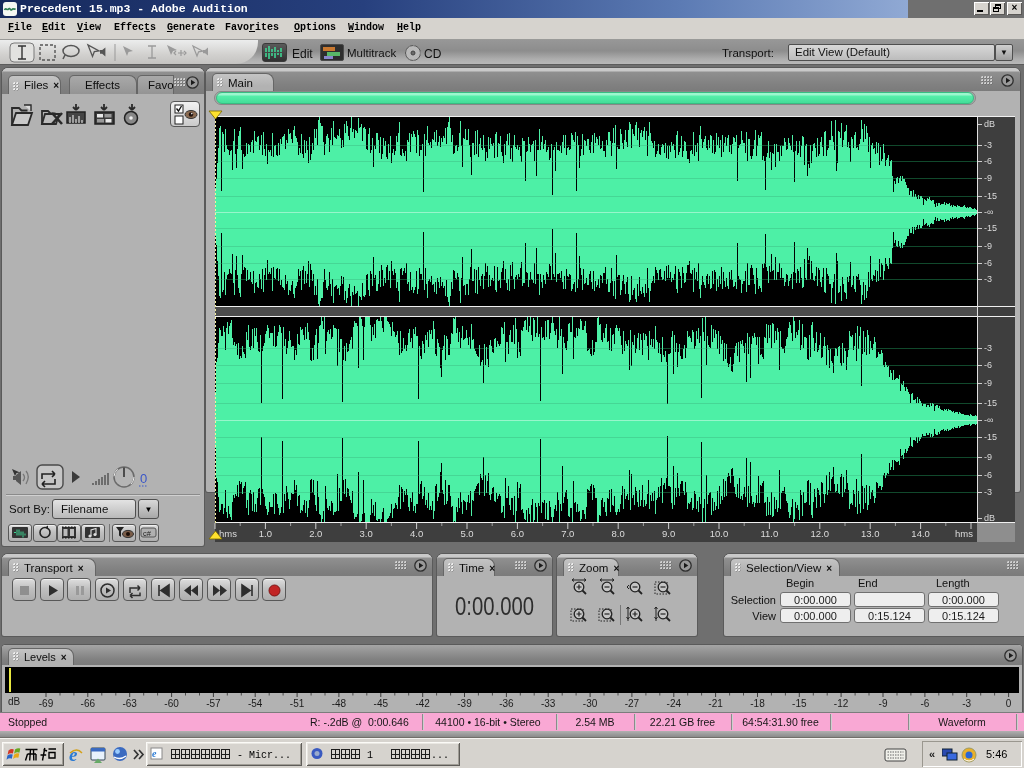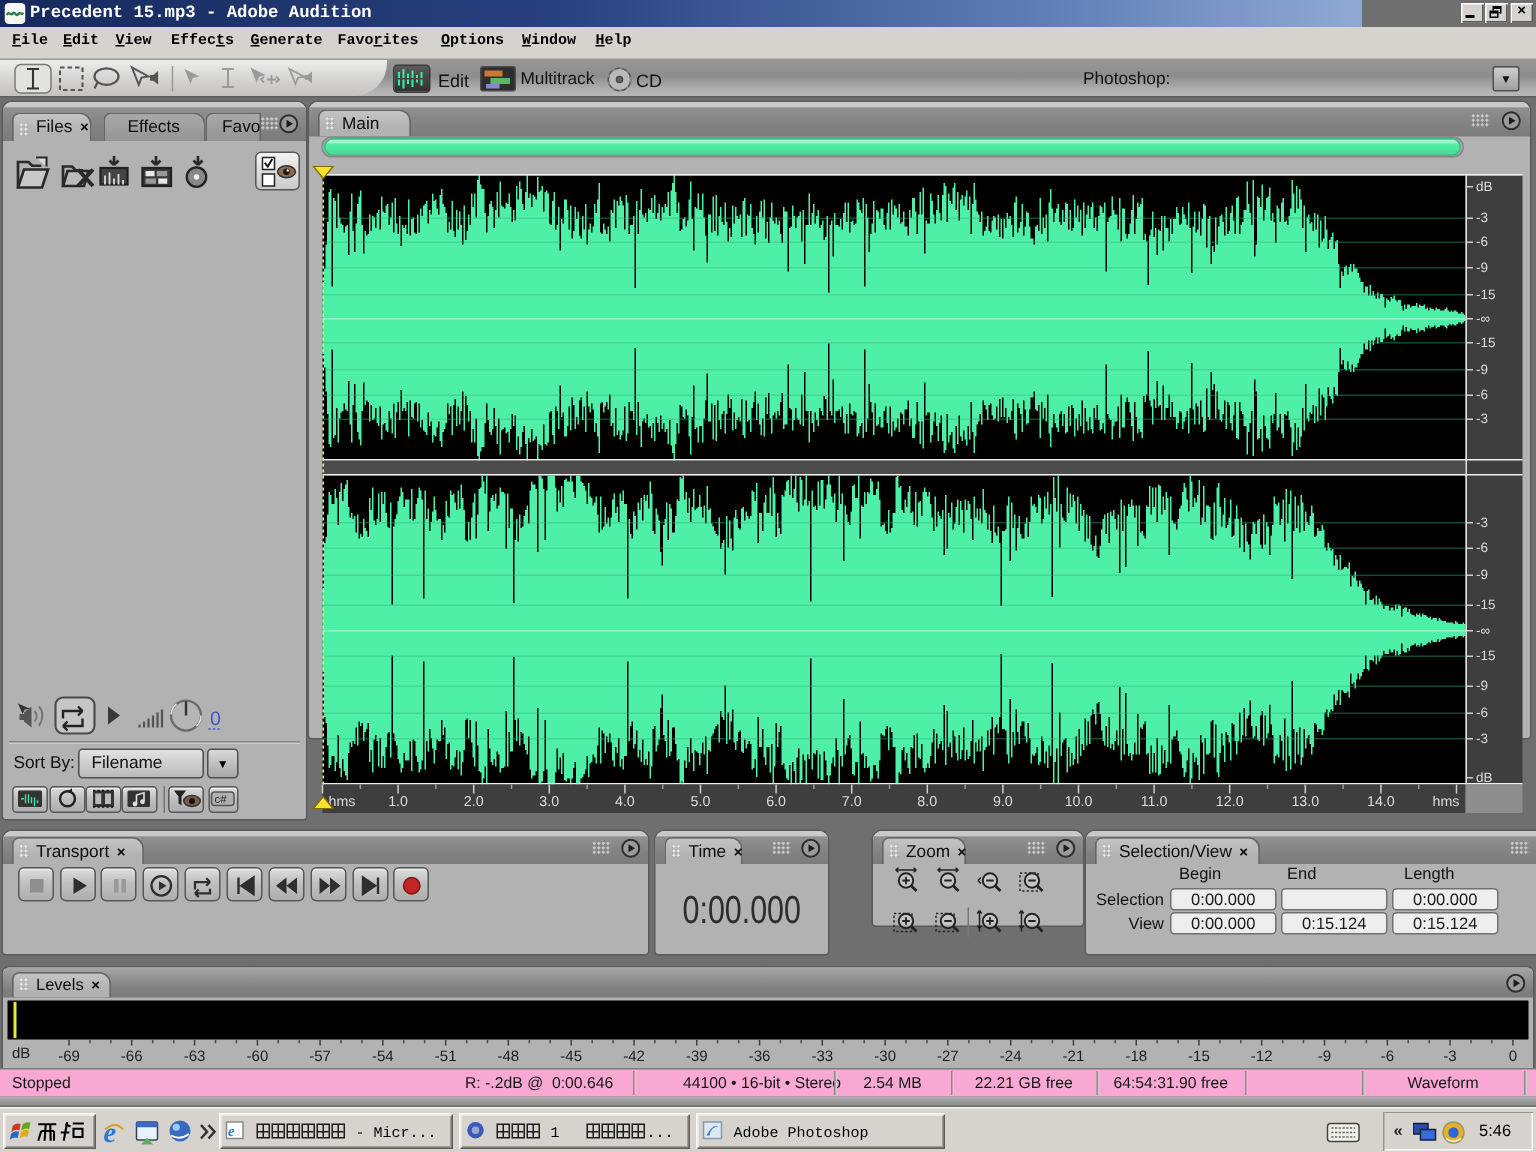--- a/index.html
+++ b/index.html
@@ -97,21 +97,22 @@
         <rect x="6" y="7" width="13" height="4" fill="#58b868"></rect>
         <rect x="3" y="11" width="9" height="3" fill="#8888cc"></rect>
       </svg></div>
 <span class="sv" style="left:347px;top:7px;font-size:11.5px">Multitrack</span>
 <svg class="abs" style="left:404px;top:4px" width="18" height="18">
       <circle cx="9" cy="9" r="7.5" fill="#b9b9b9" stroke="#555"></circle>
       <circle cx="9" cy="9" r="7.5" fill="none" stroke="#888" stroke-width="1" stroke-dasharray="2 3"></circle>
       <circle cx="9" cy="9" r="2" fill="#6a6a6a" stroke="#444"></circle>
     </svg>
 <span class="sv" style="left:424px;top:7px;font-size:12px">CD</span>
-<span class="sv" style="left:722px;top:7px;font-size:11.5px">Photoshop:</span>
+<span class="sv" style="left:722px;top:7px;font-size:11.5px">Transport:</span>
+<div class="abs" style="left:788px;top:4px;width:207px;height:17px;border:1px solid #4f4f4f;border-radius:2px;background:linear-gradient(#d8d8d8,#bcbcbc);font:11.5px 'Liberation Sans';color:#111;padding:1px 0 0 6px">Edit View (Default)</div>
 <div class="abs" style="left:995px;top:4px;width:18px;height:17px;border:1px solid #4f4f4f;border-radius:2px;background:linear-gradient(#cfcfcf,#9f9f9f);text-align:center;font:8px 'Liberation Sans';color:#111;line-height:16px">▼</div>
 </div>
 <div class="panel" style="left:2px;top:68px;width:202px;height:478px">
     <div class="pstrip"></div>
     <div class="ptab on" style="left:6px;width:53px"><span class="grip"></span>Files<span class="x">×</span></div>
     <div class="ptab off" style="left:67px;width:68px">Effects</div>
     <div class="ptab off" style="left:135px;width:37px;border-radius:5px 0 0 0;padding-left:10px">Favo</div>
     <div class="gripH" style="left:172px;top:10px"></div>
     <svg class="rbtn" style="left:184px;top:8px" width="13" height="13">
       <circle cx="6.5" cy="6.5" r="5.7" fill="#9a9a9a" stroke="#2e2e2e" stroke-width="1.3"></circle>
@@ -401,21 +402,21 @@
 <div class="panel" style="left:437px;top:554px;width:115px;height:82px">
     <div class="pstrip" style="height:22px"></div>
     <div class="ptab on" style="left:6px;width:52px;top:4px;height:18px"><span class="grip" style="top:4px"></span>Time<span class="x">×</span></div>
     <div class="gripH" style="left:78px;top:7px"></div>
     <svg class="rbtn" style="left:97px;top:5px" width="13" height="13">
       <circle cx="6.5" cy="6.5" r="5.7" fill="#9a9a9a" stroke="#2e2e2e" stroke-width="1.3"></circle>
       <path d="M5 3.8 L9.3 6.5 L5 9.2z" fill="#1a1a1a"></path>
     </svg>
     <div class="abs" style="left:0;top:37px;width:115px;text-align:center;font:26px 'Liberation Sans';color:#2d2d2d;transform:scaleX(.78);transform-origin:50% 50%">0:00.000</div>
   </div>
-<div class="panel" style="left:582px;top:554px;width:140px;height:63px">
+<div class="panel" style="left:557px;top:554px;width:140px;height:82px">
     <div class="pstrip" style="height:22px"></div>
     <div class="ptab on" style="left:6px;width:56px;top:4px;height:18px"><span class="grip" style="top:4px"></span>Zoom<span class="x">×</span></div>
     <div class="gripH" style="left:103px;top:7px"></div>
     <svg class="rbtn" style="left:122px;top:5px" width="13" height="13">
       <circle cx="6.5" cy="6.5" r="5.7" fill="#9a9a9a" stroke="#2e2e2e" stroke-width="1.3"></circle>
       <path d="M5 3.8 L9.3 6.5 L5 9.2z" fill="#1a1a1a"></path>
     </svg>
     <div class="abs" style="left:13px;top:24px;width:21px;height:20px"><svg width="19" height="18">
         <circle cx="9" cy="9" r="4.8" fill="#d8d8d8" fill-opacity=".5" stroke="#222" stroke-width="1.3"></circle>
         <path d="M6.5 9 h5 M9 6.5 v5" stroke="#222" stroke-width="1.2"></path>
@@ -593,21 +594,21 @@
       <path d="M1006.6 0 v4" stroke="#3c3c3c"></path>
       <path d="M1020.5 0 v2.5" stroke="#4c4c4c"></path>
       <path d="M1034.5 0 v2.5" stroke="#4c4c4c"></path>
       <text x="1006.6" y="14" text-anchor="middle">0</text>
     </svg>
   </div>
 <div class="statusbar">
     <span class="ssec" style="left:8px">Stopped</span>
     <span class="ssec" style="left:310px">R: -.2dB @  0:00.646</span>
     <div class="sdiv" style="left:422px"></div>
-    <span class="ssec" style="left:434px;width:148px;text-align:center">44100 • 16-bit • Stereo</span>
+    <span class="ssec" style="left:414px;width:148px;text-align:center">44100 • 16-bit • Stereo</span>
     <div class="sdiv" style="left:556px"></div>
     <span class="ssec" style="left:556px;width:78px;text-align:center">2.54 MB</span>
     <div class="sdiv" style="left:634px"></div>
     <span class="ssec" style="left:634px;width:97px;text-align:center">22.21 GB free</span>
     <div class="sdiv" style="left:731px"></div>
     <span class="ssec" style="left:731px;width:99px;text-align:center">64:54:31.90 free</span>
     <div class="sdiv" style="left:830px"></div>
     <div class="sdiv" style="left:908px"></div>
     <span class="ssec" style="left:908px;width:108px;text-align:center">Waveform</span>
     <div class="sdiv" style="left:1016px"></div>
@@ -639,24 +640,20 @@
 <path d="M66 6 l4 4.5 -4 4.5 m5-9 l4 4.5 -4 4.5" stroke="#333" stroke-width="1.7" fill="none"></path>
 </svg>
     <div class="tbtn" style="left:146px;width:156px"><svg width="15" height="13" style="vertical-align:-2px">
         <rect x="1" y="1" width="11" height="11" fill="#fff" stroke="#888"></rect>
         <text x="2" y="10" font-size="10" font-style="italic" font-weight="bold" font-family="Liberation Serif" fill="#2a7ad4">e</text>
       </svg> <span class="cj"></span><span class="cj"></span><span class="cj"></span><span class="cj"></span><span class="cj"></span><span class="cj"></span> - Micr...</div>
     <div class="tbtn" style="left:306px;width:154px"><svg width="15" height="13" style="vertical-align:-2px">
         <circle cx="7" cy="6.5" r="5.5" fill="#3a5ac0"></circle>
         <circle cx="7" cy="6.5" r="2.5" fill="#9ac"></circle>
       </svg> <span class="cj"></span><span class="cj"></span><span class="cj"></span> 1&nbsp;&nbsp;&nbsp;<span class="cj"></span><span class="cj"></span><span class="cj"></span><span class="cj"></span>...</div>
-    <div class="tbtn" style="left:464px;width:166px"><svg width="15" height="13" style="vertical-align:-2px">
-        <rect x="1" y="1" width="12" height="11" fill="#dce8f4" stroke="#89a"></rect>
-        <path d="M3 10 q4-8 8-6 q-5 0-6 6z" fill="#3a76c4"></path>
-      </svg> Adobe Photoshop</div>
     <svg class="abs" style="left:884px;top:8px" width="24" height="16">
       <rect x="1" y="2" width="21" height="12" rx="2" fill="#f0f0ea" stroke="#444"></rect>
       <path d="M3.5 5 h16 M3.5 8 h16 M3.5 11 h16" stroke="#666" stroke-dasharray="1.5 1"></path>
     </svg>
     <div class="abs" style="left:922px;top:2px;width:100px;height:26px;box-shadow:inset 1px 1px 0 #9a978f,inset -1px -1px 0 #fff"></div>
     <span class="abs" style="left:929px;top:9px;font:bold 11px 'Liberation Sans';color:#222">«</span>
     <svg class="abs" style="left:942px;top:7px" width="38" height="18">
 <rect x="0" y="3" width="10" height="7" fill="#2a4ab0" stroke="#123"></rect>
       <rect x="5" y="7" width="10" height="7" fill="#3a6ae0" stroke="#123"></rect>
 <circle cx="27" cy="9" r="7" fill="#e8b02a" stroke="#996"></circle>

